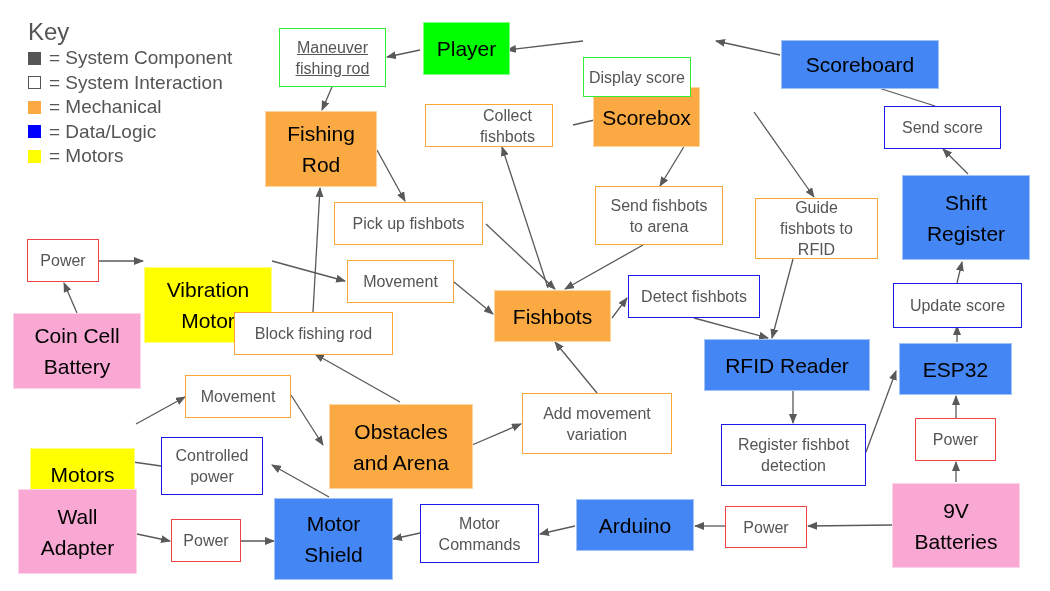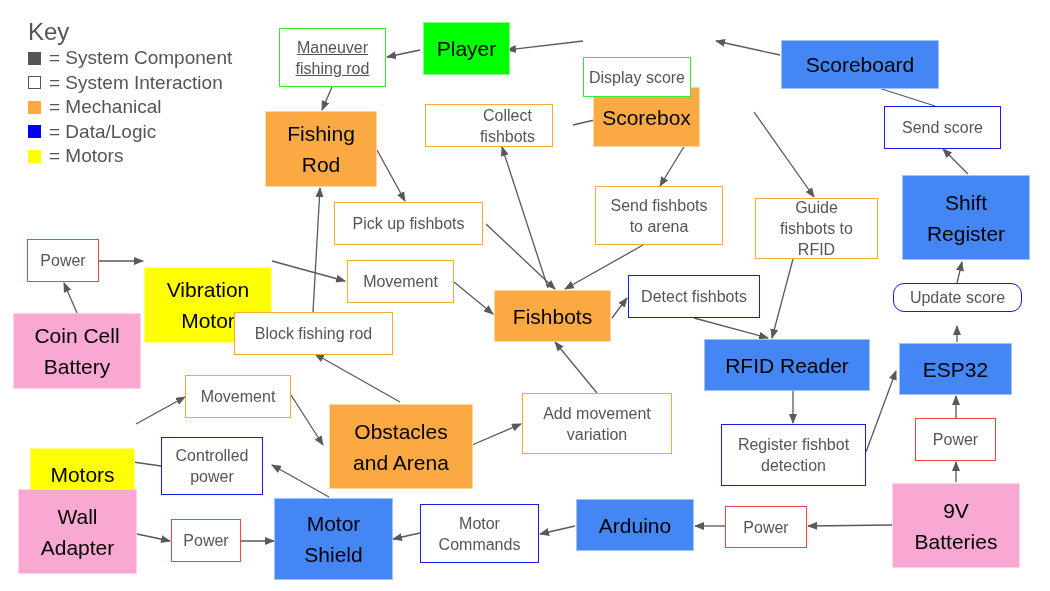--- a/index.html
+++ b/index.html
@@ -171,21 +171,21 @@
   </div>
 <div class="node inter b-red" style="left:27px;top:239px;width:72px;height:43px;">
     <span>Power</span>
   </div>
 <div class="node inter b-orange" style="left:347px;top:260px;width:107px;height:43px;">
     <span>Movement</span>
   </div>
 <div class="node inter b-blue" style="left:628px;top:275px;width:132px;height:43px;">
     <span>Detect fishbots</span>
   </div>
-<div class="node inter b-blue" style="left:893px;top:283px;width:129px;height:29px;border-radius:11px;">
+<div class="node inter b-blue" style="left:893px;top:283px;width:129px;height:45px;">
     <span>Update score</span>
   </div>
 <div class="node inter b-orange" style="left:234px;top:312px;width:159px;height:43px;">
     <span>Block fishing rod</span>
   </div>
 <div class="node inter b-orange" style="left:185px;top:375px;width:106px;height:43px;">
     <span>Movement</span>
   </div>
 <div class="node inter b-orange" style="left:522px;top:393px;width:150px;height:61px;padding:0 12px;">
     <span>Add movement variation</span>

